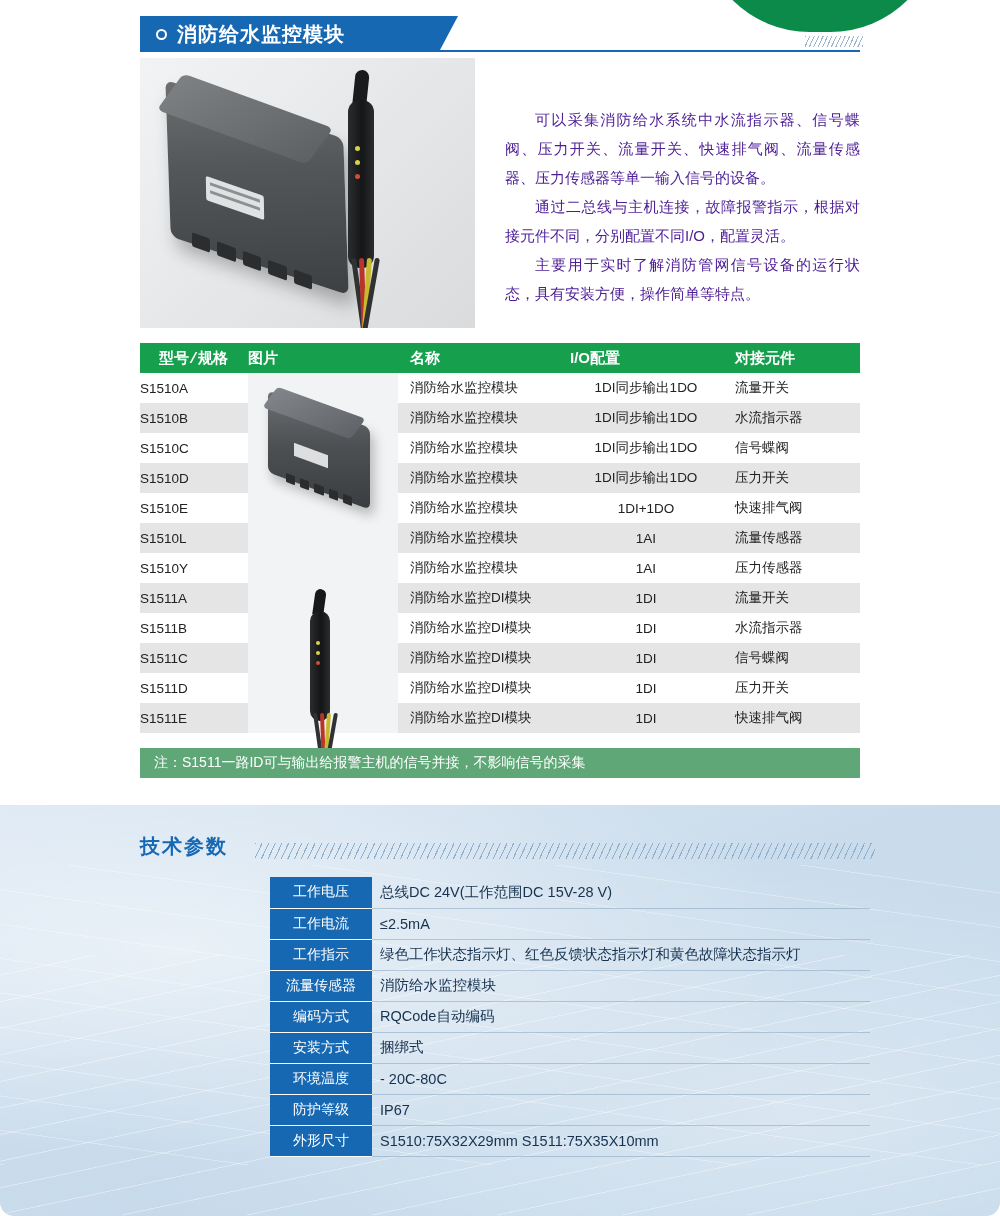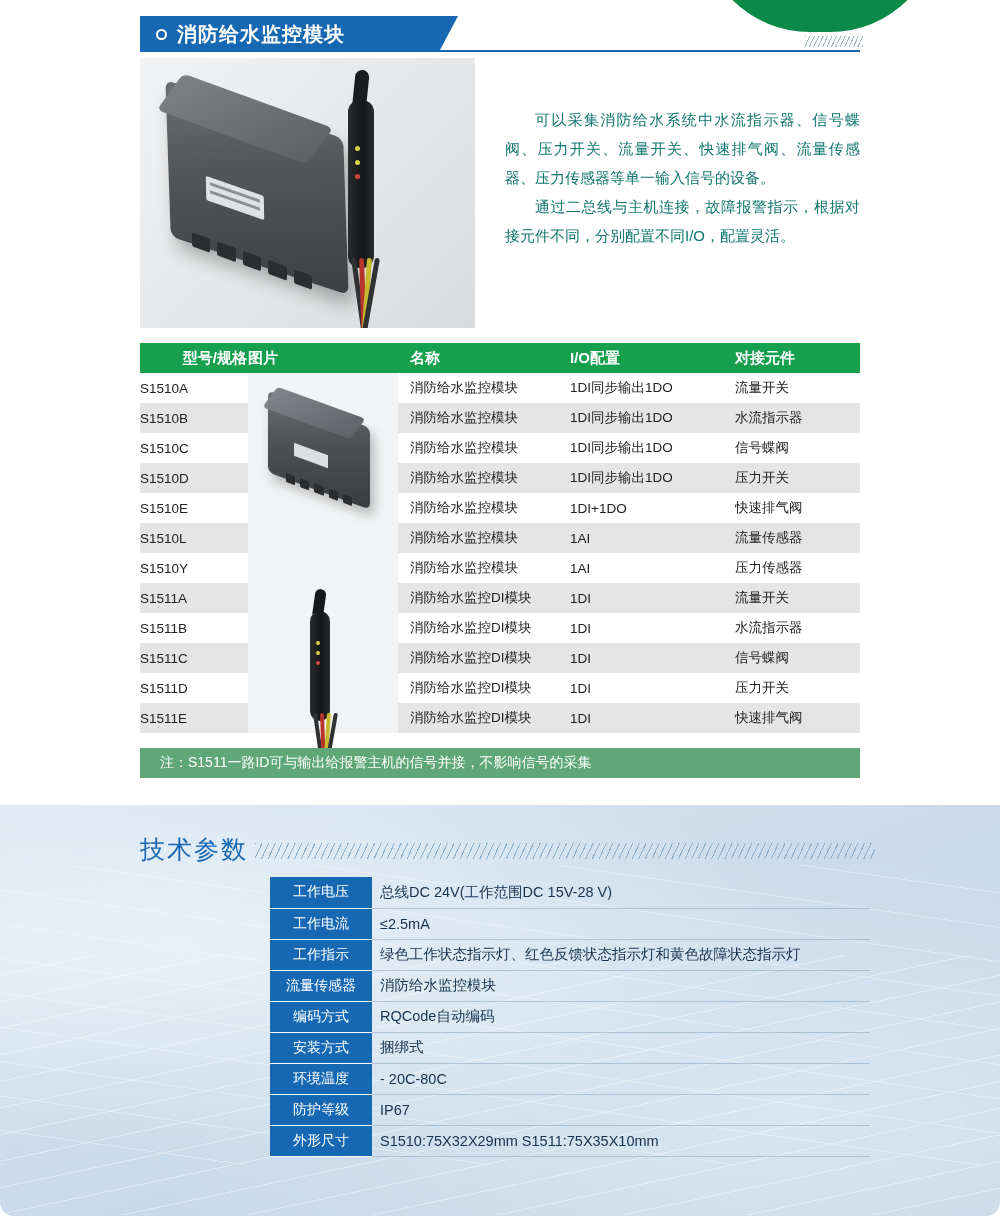--- a/index.html
+++ b/index.html
@@ -98,41 +98,41 @@
     transform-origin: top center;
   }
   .w1 { left: 6px;  background: #2f3133; transform: rotate(-8deg); }
   .w2 { left: 14px; background: #b8352c; transform: rotate(-2deg); }
   .w3 { left: 22px; background: #c9b92f; transform: rotate(4deg); }
   .w4 { left: 30px; background: #2f3133; transform: rotate(10deg); }
 
   
   .desc {
     position: absolute; top: 105px; left: 505px; width: 355px;
-    font-size: 15px; color: #0f766e; line-height: 29px; text-align: justify;
+    font-size: 15px; color: #4c1d95; line-height: 29px; text-align: justify;
   }
   .desc p { margin: 0; text-indent: 2em; }
 
   
   .tbl {
     position: absolute; top: 343px; left: 140px; width: 720px;
     border-collapse: collapse; font-size: 13.5px; color: #222;
   }
   .tbl thead th {
     background: #16a04e; color: #fff; font-size: 15px; font-weight: bold;
     height: 30px; text-align: left; padding-left: 12px;
   }
   .tbl tbody td { height: 30px; padding-left: 12px; vertical-align: middle; }
   .tbl tbody tr.alt td { background: #e5e5e5; }
   .tbl td.c-model { width: 108px; text-align: left; padding-left: 0; }
   .tbl td.c-img    { width: 150px; padding: 0; }
   .tbl td.c-name   { width: 160px; }
-  .tbl td.c-io     { width: 165px; }
+  .tbl td.c-io     { width: 165px; text-align: center; }
   .tbl td.c-part   { width: 137px; }
-  .tbl thead th.h-model { text-align: right; padding-left: 0; width: 108px; }
+  .tbl thead th.h-model { text-align: center; padding-left: 0; width: 108px; font-family: Liberation Mono, monospace; }
   .tbl thead th.h-img   { text-align: left; padding-left: 0; width: 150px; }
 
   
   .thumb-a, .thumb-b {
     position: relative; width: 150px; height: 100%;
     background: #f2f3f4;
   }
   .thumb-a .tb-body {
     position: absolute; left: 20px; top: 36px; width: 102px; height: 82px;
     background: linear-gradient(160deg, #6f7273 0%, #4e5154 45%, #3a3d40 100%);
@@ -171,21 +171,21 @@
   .thumb-b .cb-wires { position: absolute; left: 59px; top: 130px; width: 40px; height: 60px; }
   .thumb-b .cb-wires i {
     position: absolute; top: 0; width: 4px; height: 58px; border-radius: 2px;
     transform-origin: top center;
   }
 
   
   .note {
     position: absolute; top: 748px; left: 140px; width: 720px; height: 30px;
     background: #5fa777; color: #ffffff; font-size: 14px;
-    display: flex; align-items: center; padding-left: 20px;
+    display: flex; align-items: center; padding-left: 14px;
   }
 
   
   .spec-section {
     position: absolute; top: 805px; left: 0; width: 1000px; height: 411px;
     background:
       radial-gradient(ellipse at 18% 35%, rgba(255,255,255,.55), transparent 55%),
       radial-gradient(ellipse at 80% 75%, rgba(255,255,255,.38), transparent 60%),
       linear-gradient(160deg, #dbe7f3 0%, #cadcec 45%, #bfd5e8 100%);
     overflow: hidden;
@@ -194,21 +194,21 @@
     position: absolute; left: 0; top: 150px; width: 1000px; height: 260px;
     background: repeating-linear-gradient(-12deg, rgba(255,255,255,.45) 0 1px, transparent 1px 26px);
     opacity: .8;
   }
   .spec-lines2 {
     position: absolute; left: 0; top: 60px; width: 1000px; height: 300px;
     background: repeating-linear-gradient(8deg, rgba(255,255,255,.3) 0 1px, transparent 1px 34px);
   }
   .spec-title {
     position: absolute; top: 28px; left: 140px;
-    font-size: 25px; font-weight: normal; color: #1668b3; letter-spacing: 2px;
+    font-size: 20px; font-weight: bold; color: #1668b3; letter-spacing: 2px;
   }
   .spec-hatch {
     position: absolute; top: 38px; left: 255px; width: 620px; height: 16px;
     background: repeating-linear-gradient(115deg, #8fb0cd 0 1px, transparent 1px 6px);
   }
   .spec-tbl {
     position: absolute; top: 72px; left: 270px; width: 600px;
     border-collapse: collapse; font-size: 14.5px; color: #16324f;
   }
   .spec-tbl td { height: 31px; }
@@ -255,20 +255,21 @@
       <i class="w1"></i>
         <i class="w2"></i>
         <i class="w3"></i>
         <i class="w4"></i>
     </div>
   </div>
 
   <div class="desc">
     <p>可以采集消防给水系统中水流指示器、信号蝶阀、压力开关、流量开关、快速排气阀、流量传感器、压力传感器等单一输入信号的设备。</p>
     <p>通过二总线与主机连接，故障报警指示，根据对接元件不同，分别配置不同I/O，配置灵活。</p>
+    <p>主要用于实时了解消防管网信号设备的运行状态，具有安装方便，操作简单等特点。</p>
   </div>
 
   <table class="tbl">
     <thead>
       <tr>
         <th class="h-model">型号/规格</th>
         <th class="h-img">图片</th>
         <th>名称</th>
         <th>I/O配置</th>
         <th>对接元件</th>

